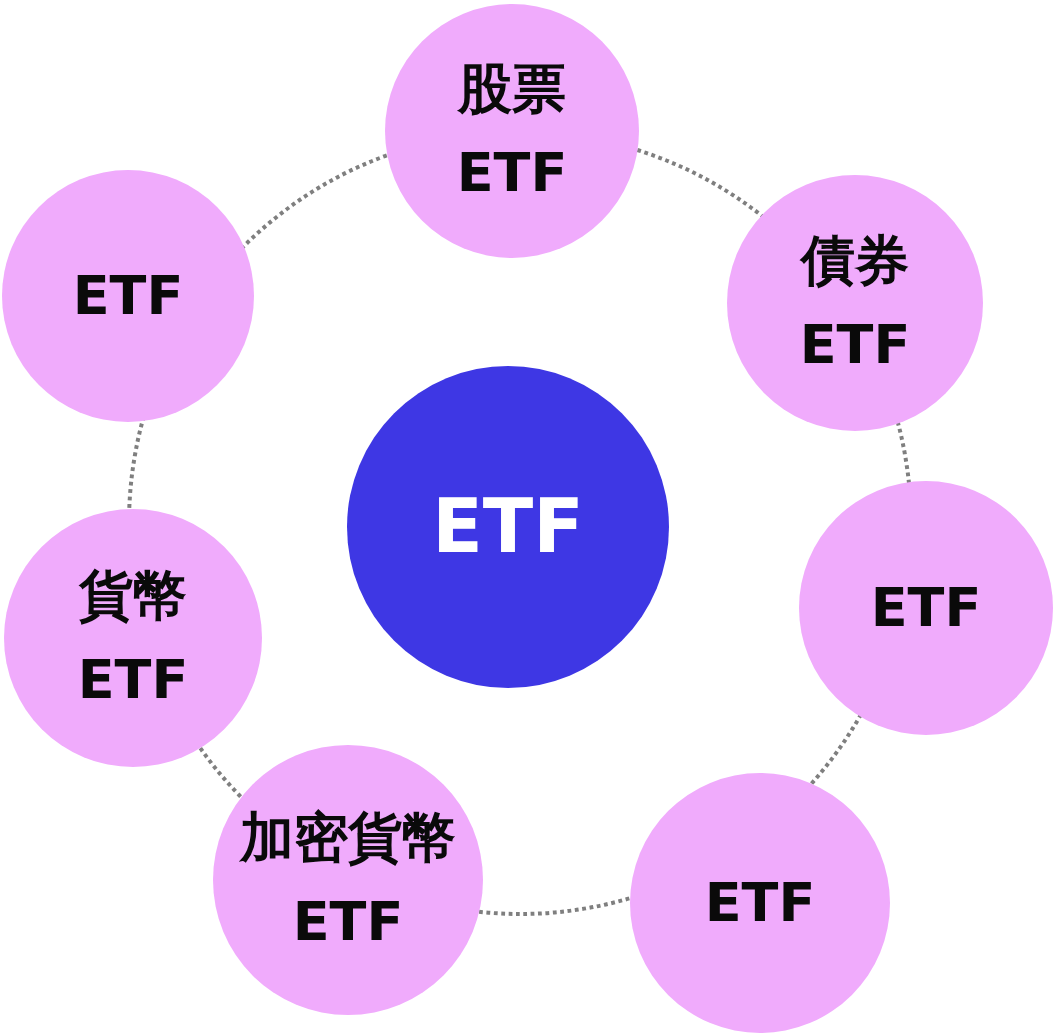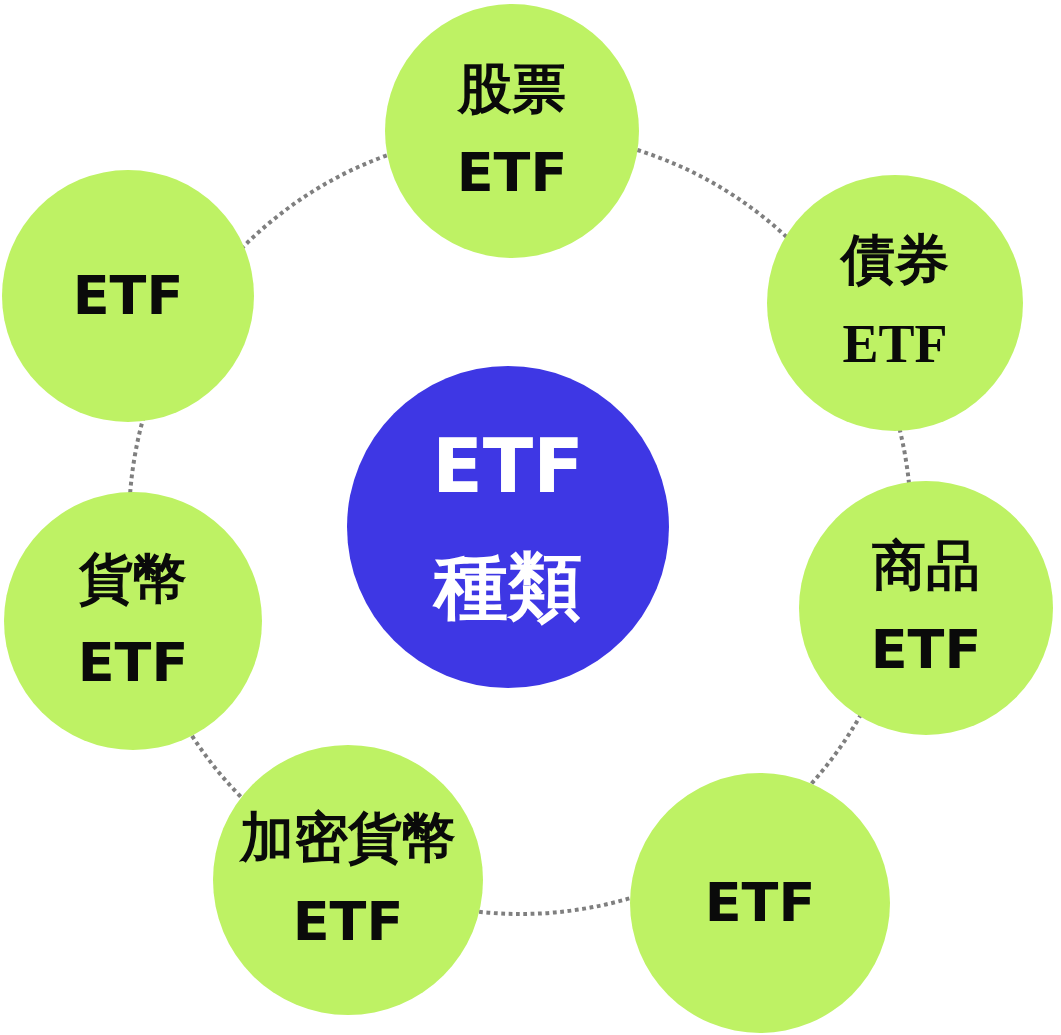--- a/index.html
+++ b/index.html
@@ -17,21 +17,21 @@
   }
   .ring-svg {
     position: absolute;
     left: 0;
     top: 0;
     z-index: 0;
   }
   .node {
     position: absolute;
     border-radius: 50%;
-    background: #bef264;
+    background: #f0abfc;
     display: flex;
     flex-direction: column;
     align-items: center;
     justify-content: center;
     text-align: right;
     z-index: 1;
   }
   .node .line {
     font-weight: 700;
     color: #0a0a0a;
@@ -56,25 +56,25 @@
   }
   .hub .line {
     font-weight: 700;
     color: #ffffff;
     font-size: 74px;
     line-height: 1.62;
     white-space: nowrap;
   }
   
   .node-stock     { left: 385px; top:   4px; width: 254px; height: 254px; } 
-  .node-bond      { left: 767px; top: 175px; width: 256px; height: 256px; font-family: Liberation Serif, serif; } 
+  .node-bond      { left: 727px; top: 175px; width: 256px; height: 256px; } 
   .node-commodity { left: 799px; top: 481px; width: 254px; height: 254px; } 
   .node-reits     { left: 630px; top: 773px; width: 260px; height: 260px; } 
   .node-crypto    { left: 213px; top: 745px; width: 270px; height: 270px; } 
-  .node-currency  { left:   4px; top: 492px; width: 258px; height: 258px; } 
+  .node-currency  { left:   4px; top: 509px; width: 258px; height: 258px; } 
   .node-special   { left:   2px; top: 170px; width: 252px; height: 252px; } 
 </style>
 </head>
 <body>
 
 <div class="canvas">
 
   <svg class="ring-svg" width="1061" height="1035" viewBox="0 0 1061 1035" aria-hidden="true">
     <circle cx="520" cy="523" r="391" fill="none" stroke="#7f7f7f" stroke-width="4" stroke-dasharray="3.8 3.6"></circle>
   </svg>
@@ -83,21 +83,20 @@
     <div class="line">股票</div>
     <div class="line">ETF</div>
   </div>
 
   <div class="node node-bond">
     <div class="line">債券</div>
     <div class="line">ETF</div>
   </div>
 
   <div class="node node-commodity">
-    <div class="line">商品</div>
     <div class="line">ETF</div>
   </div>
 
   <div class="node node-reits">
     <div class="line">ETF</div>
   </div>
 
   <div class="node node-crypto">
     <div class="line">加密貨幣</div>
     <div class="line">ETF</div>
@@ -107,16 +106,15 @@
     <div class="line">貨幣</div>
     <div class="line">ETF</div>
   </div>
 
   <div class="node node-special">
     <div class="line">ETF</div>
   </div>
 
   <div class="hub">
     <div class="line">ETF</div>
-    <div class="line">種類</div>
   </div>
 
 </div>
 
 </body></html>

